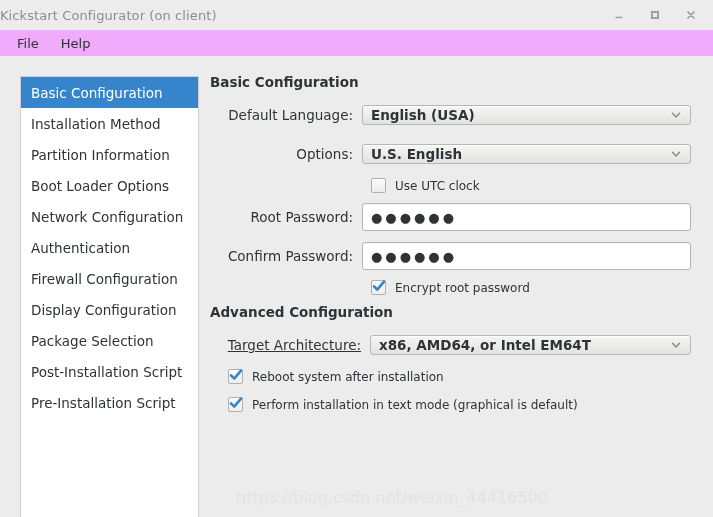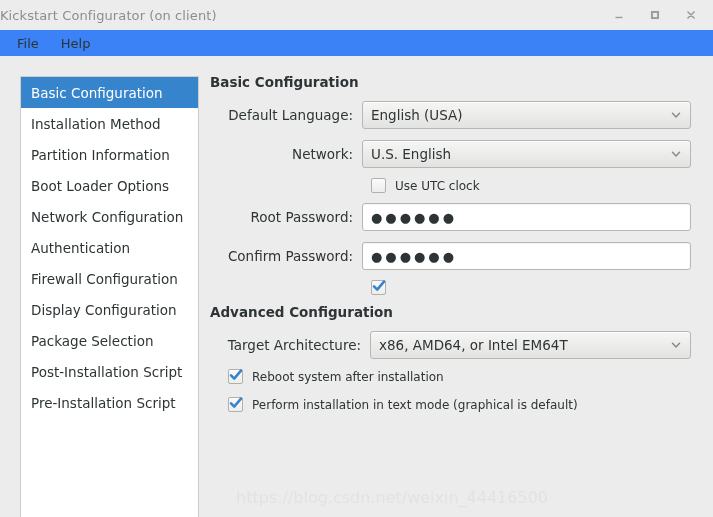--- a/index.html
+++ b/index.html
@@ -56,21 +56,21 @@
   }
   .winbtn svg { display: block; }
 
   
   .menubar {
     height: 26px;
     display: flex;
     align-items: center;
     padding-left: 8px;
     gap: 4px;
-    background: #3b82f6;
+    background: #f0abfc;
   }
   .menuitem {
     font-size: 13px;
     color: #2e3436;
     padding: 3px 9px;
     border-radius: 2px;
     cursor: default;
   }
 
   
@@ -136,38 +136,39 @@
   }
   .row .label {
     width: 152px;
     text-align: right;
     padding-right: 9px;
     font-size: 13.5px;
     color: #2e3436;
     box-sizing: border-box;
     white-space: nowrap;
   }
-  .row.arch .label { width: 160px; }
+  .row.arch .label { width: 160px; text-decoration: underline; }
 
   
   .combo {
     flex: 1;
-    height: 28px;
+    height: 20px;
     border: 1px solid #b6b6b3;
     border-radius: 3px;
     background: linear-gradient(to bottom, #f6f6f5 0%, #ececeb 50%, #e2e2e0 100%);
     display: flex;
     align-items: center;
     padding: 0 8px;
     font-size: 13.5px;
     color: #2e3436;
     box-sizing: border-box;
     cursor: default;
     position: relative;
     box-shadow: 0 1px 0 rgba(255,255,255,.7) inset;
+    font-weight: bold;
   }
   .combo .val { flex: 1; white-space: nowrap; overflow: hidden; }
   .chev {
     width: 12px;
     height: 12px;
     color: #8a8a88;
     flex: none;
   }
   .chev svg { display: block; }
 
@@ -312,21 +313,21 @@
         <span class="val">English (USA)</span>
         <span class="chev">
           <svg viewBox="0 0 12 12" width="12" height="12">
               <path d="M2.5 4.3 L6 8 L9.5 4.3" fill="none" stroke="#8a8a88" stroke-width="1.5" stroke-linecap="round" stroke-linejoin="round"></path>
             </svg>
         </span>
       </div>
     </div>
 
     <div class="row">
-      <div class="label">Network:</div>
+      <div class="label">Options:</div>
       <div class="combo">
         <span class="val">U.S. English</span>
         <span class="chev">
           <svg viewBox="0 0 12 12" width="12" height="12">
               <path d="M2.5 4.3 L6 8 L9.5 4.3" fill="none" stroke="#8a8a88" stroke-width="1.5" stroke-linecap="round" stroke-linejoin="round"></path>
             </svg>
         </span>
       </div>
     </div>
 
@@ -349,20 +350,21 @@
         <span>●●●●●●</span>
       </div>
     </div>
 
     <div class="checkrow indent">
       <span class="cbox checked">
         <svg viewBox="0 0 16 16">
             <path d="M3 8.4 L6.2 11.6 L13 3.6" fill="none" stroke="#3584cc" stroke-width="2.6" stroke-linecap="round" stroke-linejoin="round"></path>
           </svg>
       </span>
+      <span class="ctext">Encrypt root password</span>
     </div>
 
     <div class="section-title advanced">Advanced Configuration</div>
 
     <div class="row arch">
       <div class="label">Target Architecture:</div>
       <div class="combo">
         <span class="val">x86, AMD64, or Intel EM64T</span>
         <span class="chev">
           <svg viewBox="0 0 12 12" width="12" height="12">

